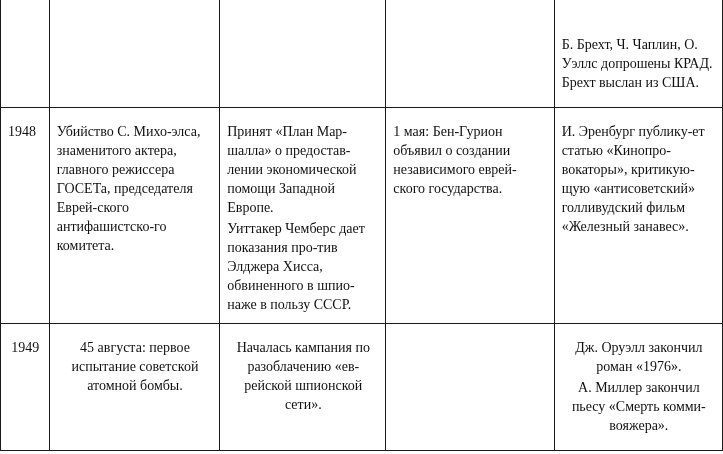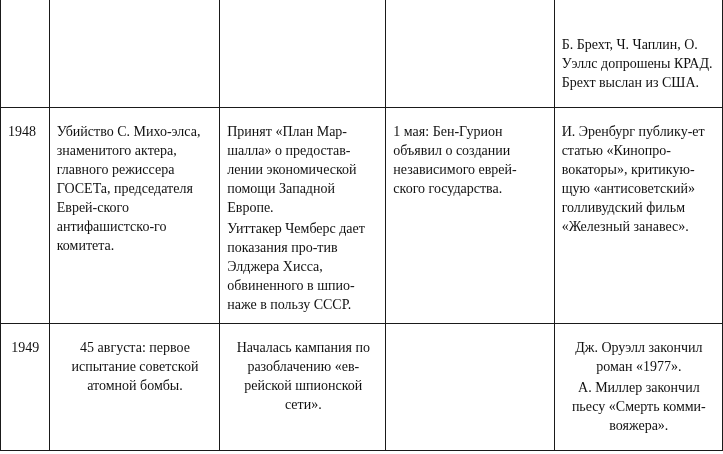--- a/index.html
+++ b/index.html
@@ -113,19 +113,19 @@
       <td>
         <div class="cell-inner">
           <span class="para">Началась кампания по разоблачению «ев-рейской шпионской сети».</span>
         </div>
       </td>
       <td>
           <div class="cell-inner"></div>
         </td>
       <td>
         <div class="cell-inner">
-          <span class="para">Дж. Оруэлл закончил роман «1977».</span>
+          <span class="para">Дж. Оруэлл закончил роман «1976».</span>
           <span class="para">А. Миллер закончил пьесу «Смерть комми-вояжера».</span>
         </div>
       </td>
     </tr>
   </tbody>
 </table>
 
 </body></html>

